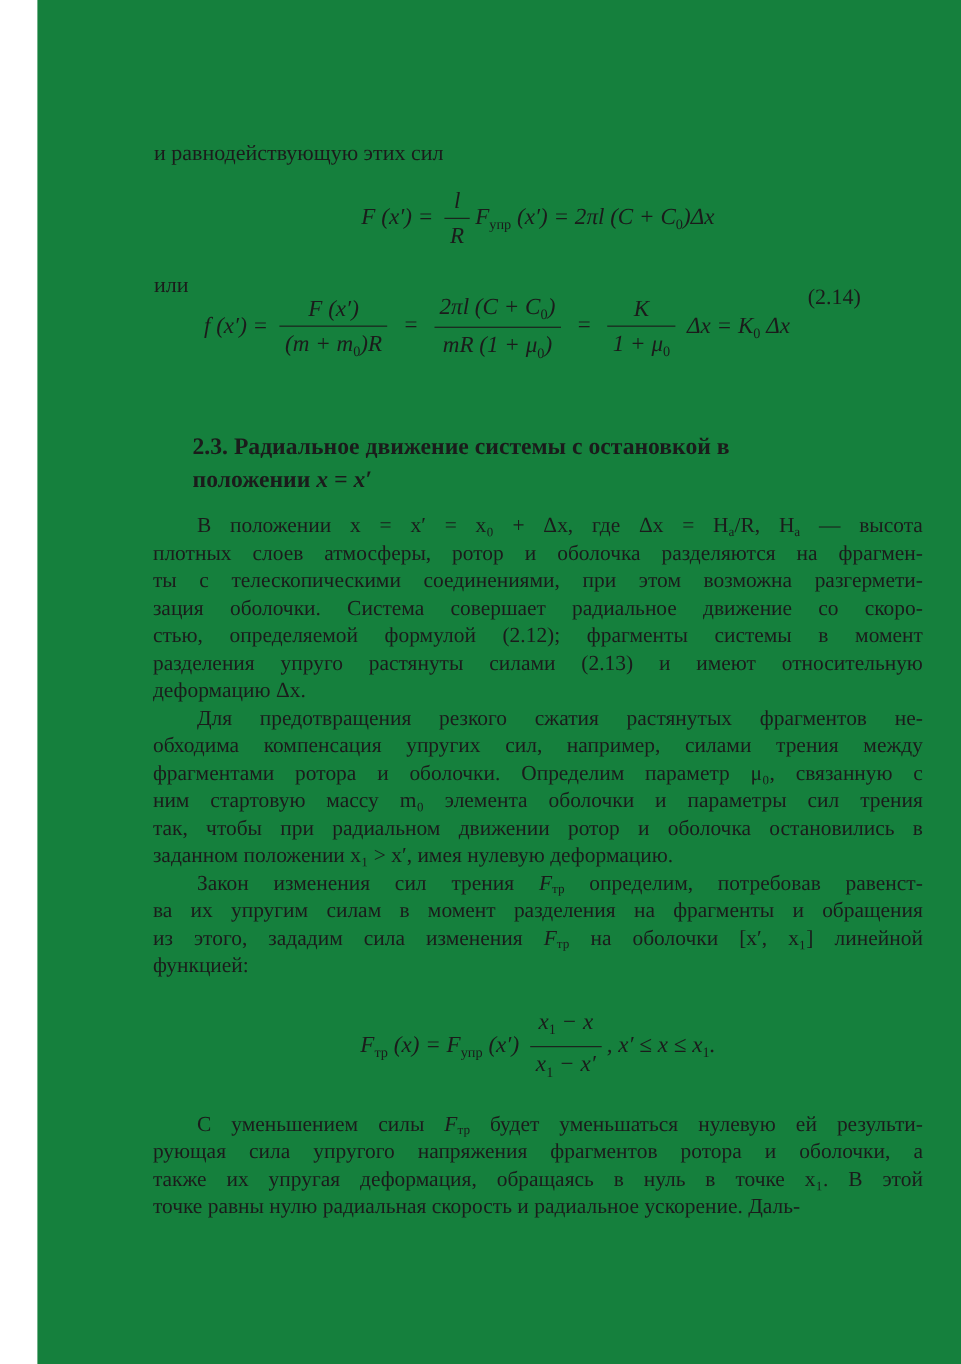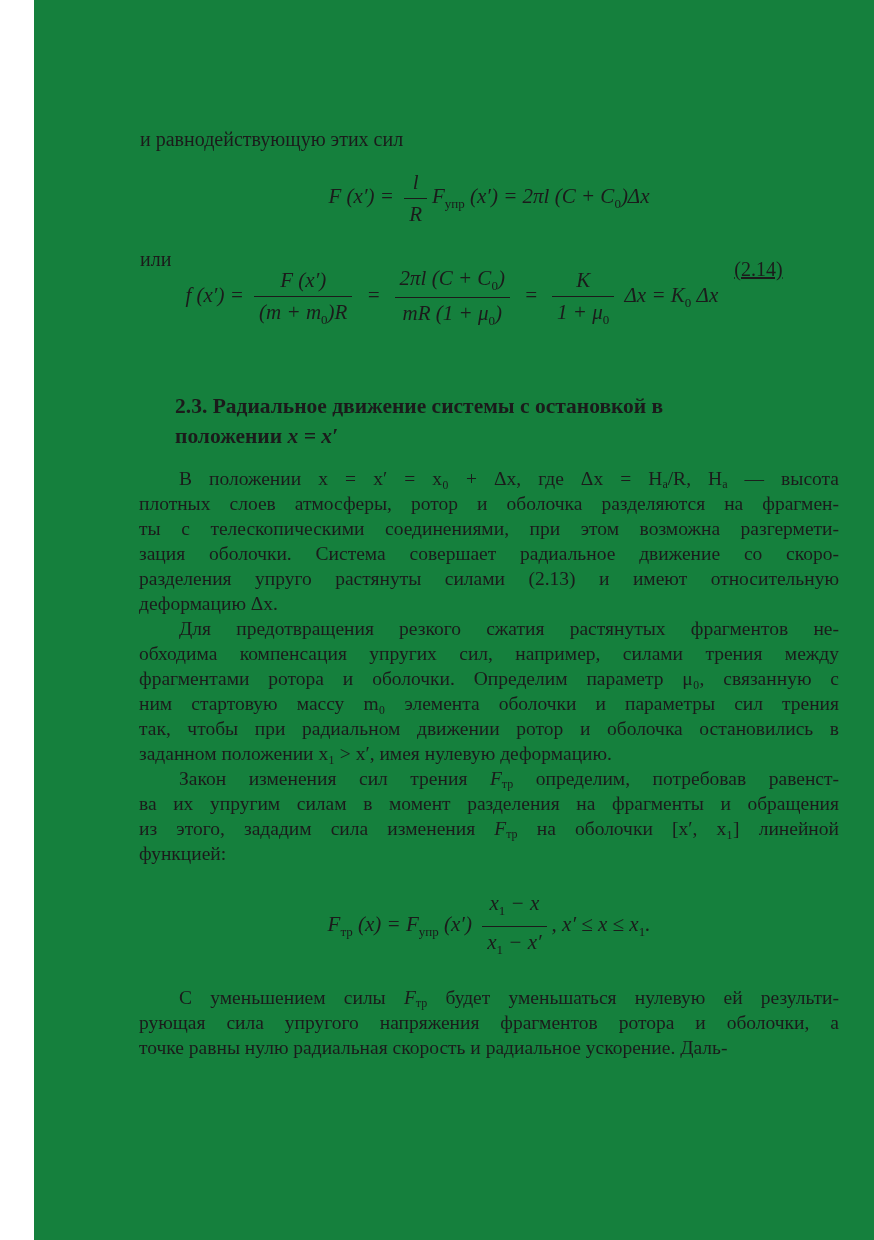--- a/index.html
+++ b/index.html
@@ -11,21 +11,21 @@
   .conn{position:absolute;top:248px;left:106px;font-size:20px;}
   .eqrow{text-align:center;font-size:21px;font-style:italic;white-space:nowrap;}
   .eq1{position:absolute;top:170px;left:105px;width:700px;}
   .eq2{position:absolute;top:266px;left:60px;width:780px;}
   .eq3{margin:25px 0 23px;}
   .frac{display:inline-block;vertical-align:middle;text-align:center;margin:0 5px;}
   .frac .num{display:block;padding:0 5px 3px;border-bottom:1.6px solid #1b1b1b;}
   .frac .den{display:block;padding:3px 5px 0;}
   .sb{font-size:13px;font-style:normal;vertical-align:-5px;}
   .eqsp{margin:0 9px;}
-  .eqnum{display:inline-block;font-style:normal;font-size:20px;margin-left:16px;transform:translateY(-26px);text-decoration:underline;}
+  .eqnum{display:inline-block;font-style:normal;font-size:20px;margin-left:16px;transform:translateY(-26px);}
   .heading{position:absolute;top:391px;left:141px;width:660px;font-weight:bold;font-size:21.5px;line-height:30px;}
   .bodycol{position:absolute;top:466px;left:105px;width:700px;font-size:19.5px;line-height:25px;}
   .ln{height:25px;overflow:hidden;text-align:justify;text-align-last:justify;}
   .ln.last{text-align-last:left;}
   .ln.ind{padding-left:40px;}
   .fi{font-style:italic;}
   .sbb{font-size:12px;vertical-align:-3px;}
   .pagenum{position:absolute;top:1146px;left:0;width:874px;text-align:right;font-size:21px;letter-spacing:1px;}
 </style>
 </head>
@@ -49,20 +49,21 @@
     <span>2.3. Радиальное движение системы с остановкой в</span><br>
     <span>положении </span><span class="fi">x = x′</span>
   </div>
 
   <div class="bodycol">
 
     <div class="ln ind"><span>В положении x = x′ = x₀ + Δx, где Δx = H</span><span class="sbb">а</span><span>/R, H</span><span class="sbb">а</span><span> — высота</span></div>
     <div class="ln">плотных слоев атмосферы, ротор и оболочка разделяются на фрагмен-</div>
     <div class="ln">ты с телескопическими соединениями, при этом возможна разгермети-</div>
     <div class="ln">зация оболочки. Система совершает радиальное движение со скоро-</div>
+    <div class="ln">стью, определяемой формулой (2.12); фрагменты системы в момент</div>
     <div class="ln">разделения упруго растянуты силами (2.13) и имеют относительную</div>
     <div class="ln last">деформацию Δx.</div>
 
     <div class="ln ind">Для предотвращения резкого сжатия растянутых фрагментов не-</div>
     <div class="ln">обходима компенсация упругих сил, например, силами трения между</div>
     <div class="ln">фрагментами ротора и оболочки. Определим параметр μ₀, связанную с</div>
     <div class="ln">ним стартовую массу m₀ элемента оболочки и параметры сил трения</div>
     <div class="ln">так, чтобы при радиальном движении ротор и оболочка остановились в</div>
     <div class="ln last">заданном положении x₁ &gt; x′, имея нулевую деформацию.</div>
 
@@ -70,19 +71,20 @@
     <div class="ln">ва их упругим силам в момент разделения на фрагменты и обращения</div>
     <div class="ln"><span>из этого, зададим сила изменения </span><span class="fi">F</span><span class="sbb">тр</span><span> на оболочки [x′, x₁] линейной</span></div>
     <div class="ln last">функцией:</div>
 
     <div class="eqrow eq3">
       <span>F</span><span class="sb">тр</span><span> (x) = </span><span>F</span><span class="sb">упр</span><span> (x′) </span><span class="frac"><span class="num"><span>x</span><span class="sb">1</span><span> − x</span></span><span class="den"><span>x</span><span class="sb">1</span><span> − x′</span></span></span><span>, x′ ≤ x ≤ x</span><span class="sb">1</span><span>.</span>
     </div>
 
     <div class="ln ind"><span>С уменьшением силы </span><span class="fi">F</span><span class="sbb">тр</span><span> будет уменьшаться нулевую ей результи-</span></div>
     <div class="ln">рующая сила упругого напряжения фрагментов ротора и оболочки, а</div>
+    <div class="ln">также их упругая деформация, обращаясь в нуль в точке x₁. В этой</div>
     <div class="ln last">точке равны нулю радиальная скорость и радиальное ускорение. Даль-</div>
 
   </div>
 
   <div class="pagenum">223</div>
 
 </div>
 
 </body></html>

